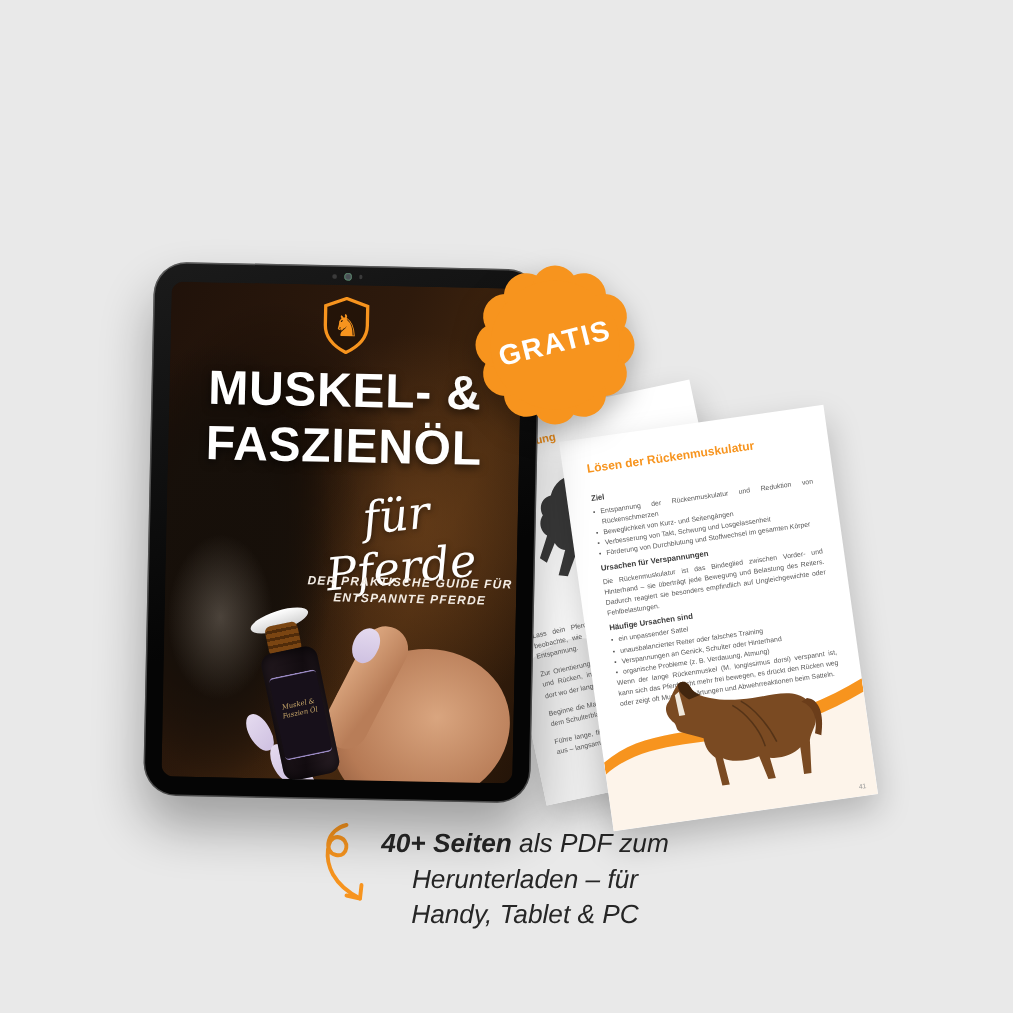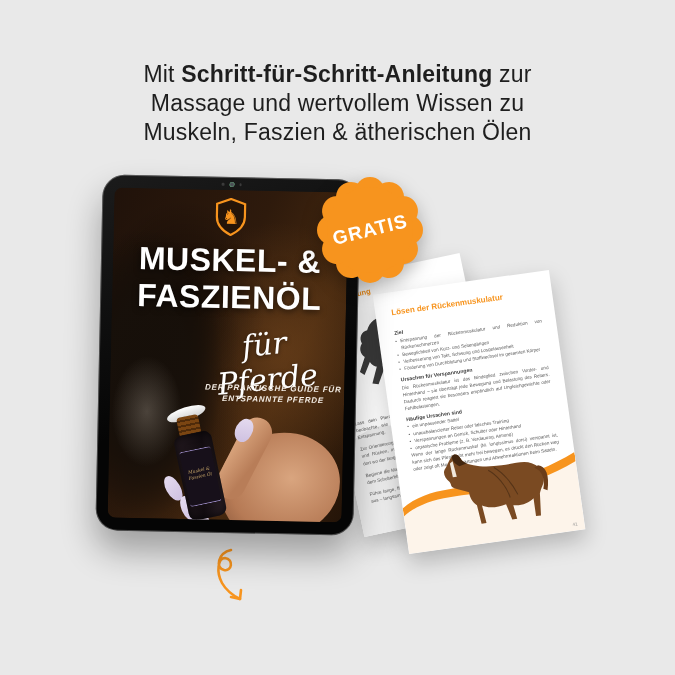--- a/index.html
+++ b/index.html
@@ -112,25 +112,20 @@
   .footer-note{position:absolute;left:200px;top:551px;width:300px;text-align:center;
     font-style:italic;font-size:17.5px;line-height:23.5px;color:#262626;z-index:5;}
   .footer-note b{font-weight:700;}
   .arrow-doodle{position:absolute;left:204px;top:546px;width:50px;height:56px;z-index:5;}
 </style>
 </head>
 <body style="background: rgb(233, 233, 233);">
 
 <div class="stage">
 
-  <div class="headline">
-    <span>Mit </span><b>Schritt-für-Schritt-Anleitung</b><span> zur</span><br>
-    <span>Massage und wertvollem Wissen zu</span><br>
-    <span>Muskeln, Faszien &amp; ätherischen Ölen</span>
-  </div>
 
   <div class="page page-left">
     <div class="gray-swoosh"></div>
     <div class="pg-heading">Anwendung</div>
     <svg class="horse-sketch" viewBox="0 0 120 112" aria-hidden="true">
       <path fill="#3b3b3b" d="M62 6 C70 2 78 4 82 10 C90 8 96 12 97 20 C104 24 106 32 103 40 C106 50 104 60 97 66 C94 78 86 86 78 88 L80 104 L74 104 L72 90 C66 92 60 92 54 90 L50 104 L44 104 L46 86 C40 82 36 76 36 68 C30 70 24 68 22 62 L14 74 L10 70 L18 56 C14 52 14 46 18 42 C16 36 20 30 26 30 C30 22 38 18 46 20 C50 12 56 8 62 6 Z"></path>
       <path fill="#3b3b3b" d="M30 64 L20 84 L26 86 L36 70 Z"></path>
       <ellipse cx="72" cy="40" rx="16" ry="9" fill="#F7941E" opacity="0.85" transform="rotate(-18 72 40)"></ellipse>
       <path stroke="#6a6a6a" stroke-width="0.8" fill="none" d="M46 30 C56 26 70 26 84 32 M44 44 C58 40 74 42 92 48 M48 58 C60 54 74 56 88 60"></path>
     </svg>
@@ -240,14 +235,19 @@
       </div>
     <div class="badge-core">
       <span class="badge-label">GRATIS</span>
     </div>
   </div>
 
   <svg class="arrow-doodle" viewBox="0 0 50 56" aria-hidden="true">
     <path d="M27 4 C14 7 11 22 20 24 C28 26 30 13 21 12 C14 12 12 26 18 37 C22 44 28 49 36 53" fill="none" stroke="#F7941E" stroke-width="2.6" stroke-linecap="round"></path>
     <path d="M36 53 L27 51 M36 53 L37 44" fill="none" stroke="#F7941E" stroke-width="2.6" stroke-linecap="round"></path>
   </svg>
+  <div class="footer-note">
+    <b>40+ Seiten</b><span> als PDF zum</span><br>
+    <span>Herunterladen – für</span><br>
+    <span>Handy, Tablet &amp; PC</span>
+  </div>
 
 </div>
 
 </body></html>

